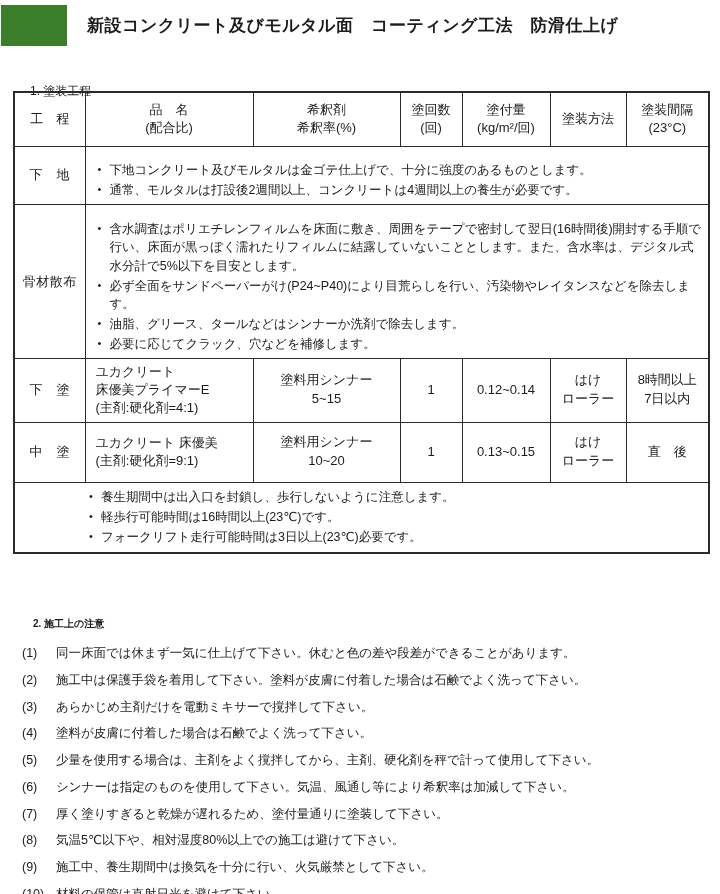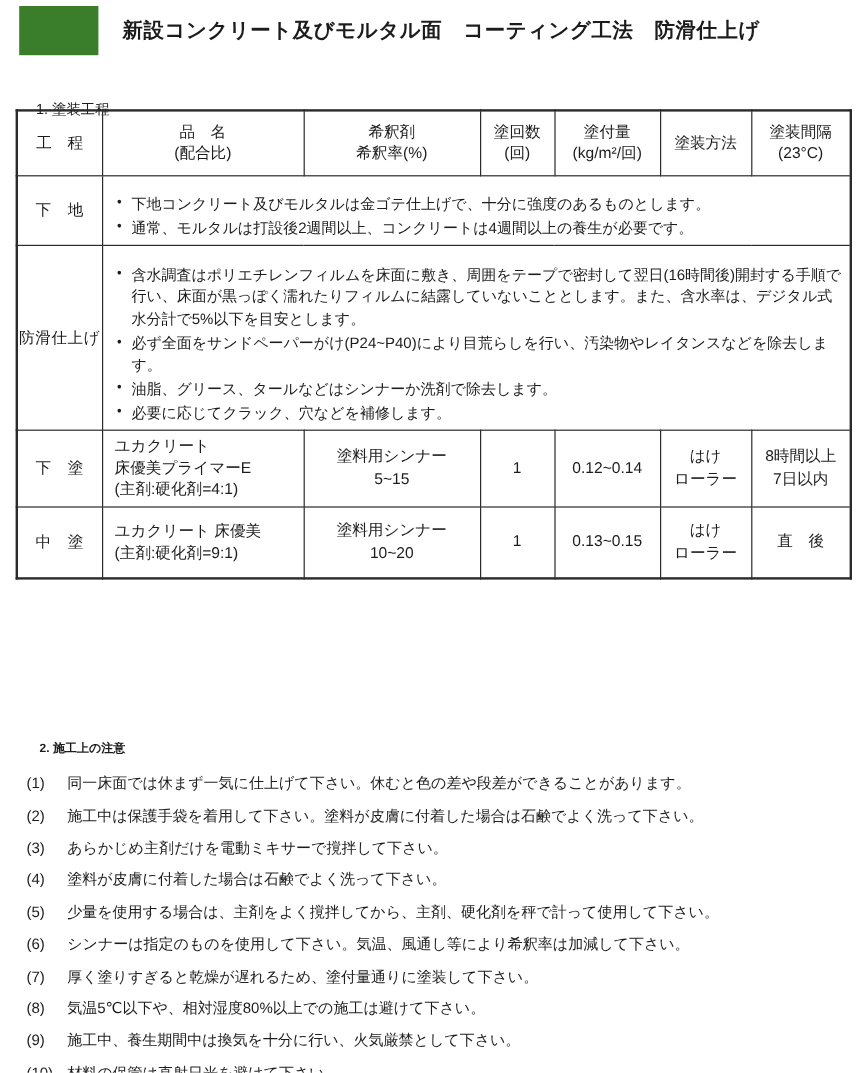--- a/index.html
+++ b/index.html
@@ -4,21 +4,21 @@
 <style>
   * { margin:0; padding:0; box-sizing:border-box; }
   html,body { background:#ffffff; }
   body {
     width:720px; height:894px;
     font-family:"Liberation Sans","DejaVu Sans",sans-serif;
     color:#1c1c1c;
     position:relative;
     overflow:hidden;
   }
-  .doc-header { position:absolute; left:16px; top:0; width:584px; height:52px; }
+  .doc-header { position:absolute; left:1px; top:0; width:584px; height:52px; }
   .green-block {
     position:absolute; left:0; top:5px; width:66px; height:41px;
     background:#3a7e2b;
   }
   .doc-title {
     position:absolute; left:86px; top:14px;
     font-size:17px; font-weight:600; letter-spacing:0.5px;
     white-space:nowrap;
   }
   .sec1-heading {
@@ -129,21 +129,21 @@
   </thead>
   <tbody>
     <tr class="r-base">
       <td class="proc">下　地</td>
       <td class="cell-bullets" colspan="6">
         <div class="bi">下地コンクリート及びモルタルは金ゴテ仕上げで、十分に強度のあるものとします。</div>
         <div class="bi">通常、モルタルは打設後2週間以上、コンクリートは4週間以上の養生が必要です。</div>
       </td>
     </tr>
     <tr class="r-prep">
-      <td class="proc">防滑仕上げ</td>
+      <td class="proc">骨材散布</td>
       <td class="cell-bullets" colspan="6">
         <div class="bi">含水調査はポリエチレンフィルムを床面に敷き、周囲をテープで密封して翌日(16時間後)開封する手順で行い、床面が黒っぽく濡れたりフィルムに結露していないこととします。また、含水率は、デジタル式水分計で5%以下を目安とします。</div>
         <div class="bi">必ず全面をサンドペーパーがけ(P24~P40)により目荒らしを行い、汚染物やレイタンスなどを除去します。</div>
         <div class="bi">油脂、グリース、タールなどはシンナーか洗剤で除去します。</div>
         <div class="bi">必要に応じてクラック、穴などを補修します。</div>
       </td>
     </tr>
 
     <tr class="r-coat0">
       <td class="proc">下　塗</td>
@@ -184,20 +184,27 @@
           <span class="cl">はけ</span>
           <span class="cl">ローラー</span>
         </td>
       <td class="ctr">
           <span class="cl">直　後</span>
         </td>
     </tr>
 
 
 
+    <tr class="r-foot">
+      <td class="foot-cell" colspan="7">
+        <div class="bi">養生期間中は出入口を封鎖し、歩行しないように注意します。</div>
+        <div class="bi">軽歩行可能時間は16時間以上(23℃)です。</div>
+        <div class="bi">フォークリフト走行可能時間は3日以上(23℃)必要です。</div>
+      </td>
+    </tr>
   </tbody>
 </table>
 
 <div class="sec2-heading">2. 施工上の注意</div>
 
 <div class="notes-list">
   <div class="notes-item">
       <span class="num">(1)</span>
       <span class="txt">同一床面では休まず一気に仕上げて下さい。休むと色の差や段差ができることがあります。</span>
     </div>

